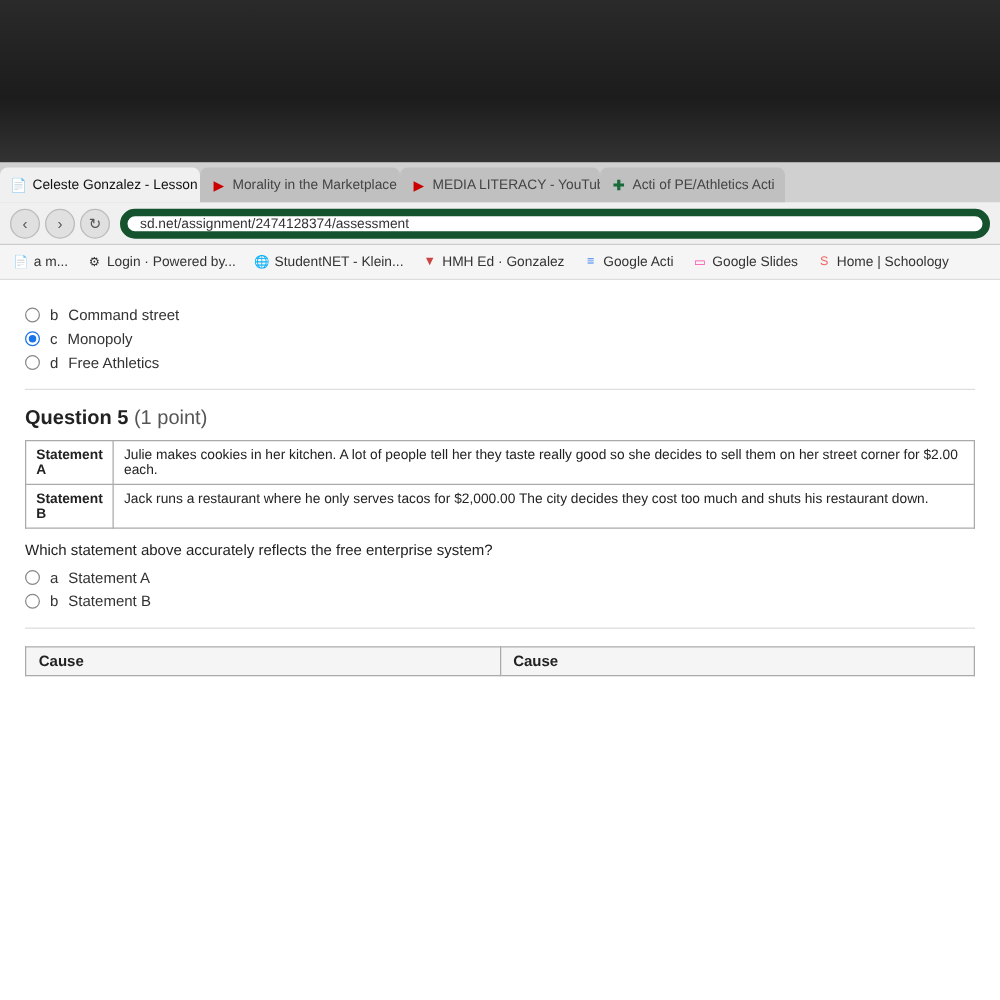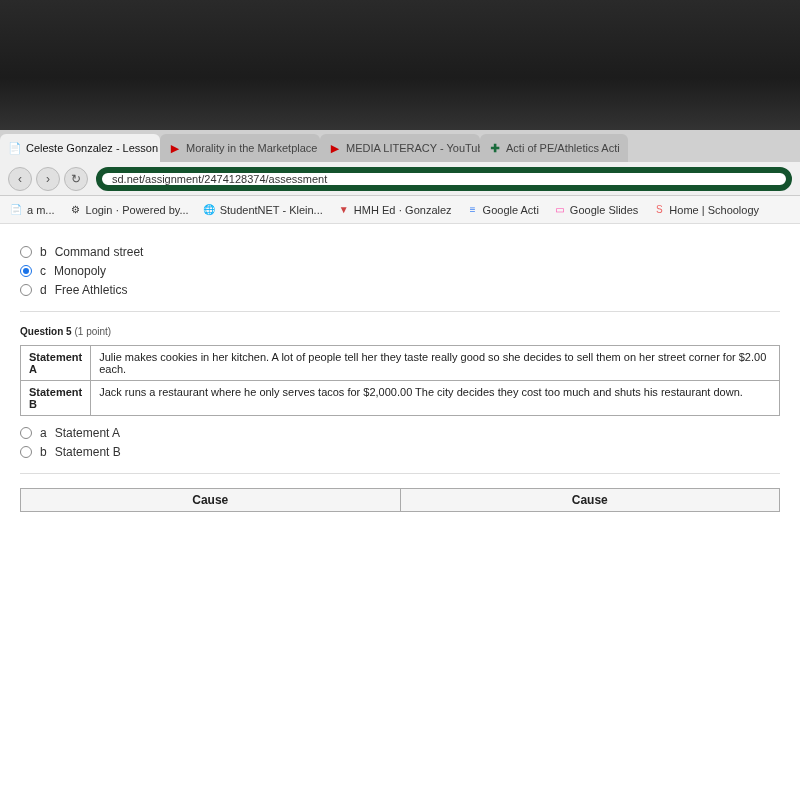--- a/index.html
+++ b/index.html
@@ -176,21 +176,21 @@
       font-size: 12px;
       color: #333;
     }
 
     
     .question-section {
       margin: 14px 0 8px 0;
     }
 
     .question-title {
-      font-size: 10px;
+      font-size: 16px;
       font-weight: bold;
       color: #222;
       margin-bottom: 8px;
     }
 
     .question-points {
       font-weight: normal;
       color: #555;
     }
 
@@ -231,21 +231,21 @@
     .cause-effect-table {
       width: 100%;
       border-collapse: collapse;
       font-size: 12px;
     }
 
     .cause-effect-table th {
       border: 1px solid #aaa;
       padding: 4px 10px;
       background: #f5f5f5;
-      text-align: center;
+      text-align: left;
       font-weight: bold;
       color: #222;
     }
 
     .nav-buttons {
       display: flex;
       gap: 4px;
       margin-right: 8px;
     }
 
@@ -368,20 +368,21 @@
           <td class="statement-label">Statement A</td>
           <td>Julie makes cookies in her kitchen. A lot of people tell her they taste really good so she decides to sell them on her street corner for $2.00 each.</td>
         </tr>
         <tr>
           <td class="statement-label">Statement B</td>
           <td>Jack runs a restaurant where he only serves tacos for $2,000.00 The city decides they cost too much and shuts his restaurant down.</td>
         </tr>
       </tbody>
         </table>
 
+      <div class="question-text">Which statement above accurately reflects the free enterprise system?</div>
 
       <div class="answer-choice">
         <div class="radio-circle"></div>
         <span class="answer-letter">a</span>
         <span>Statement A</span>
       </div>
       <div class="answer-choice">
         <div class="radio-circle"></div>
         <span class="answer-letter">b</span>
         <span>Statement B</span>

